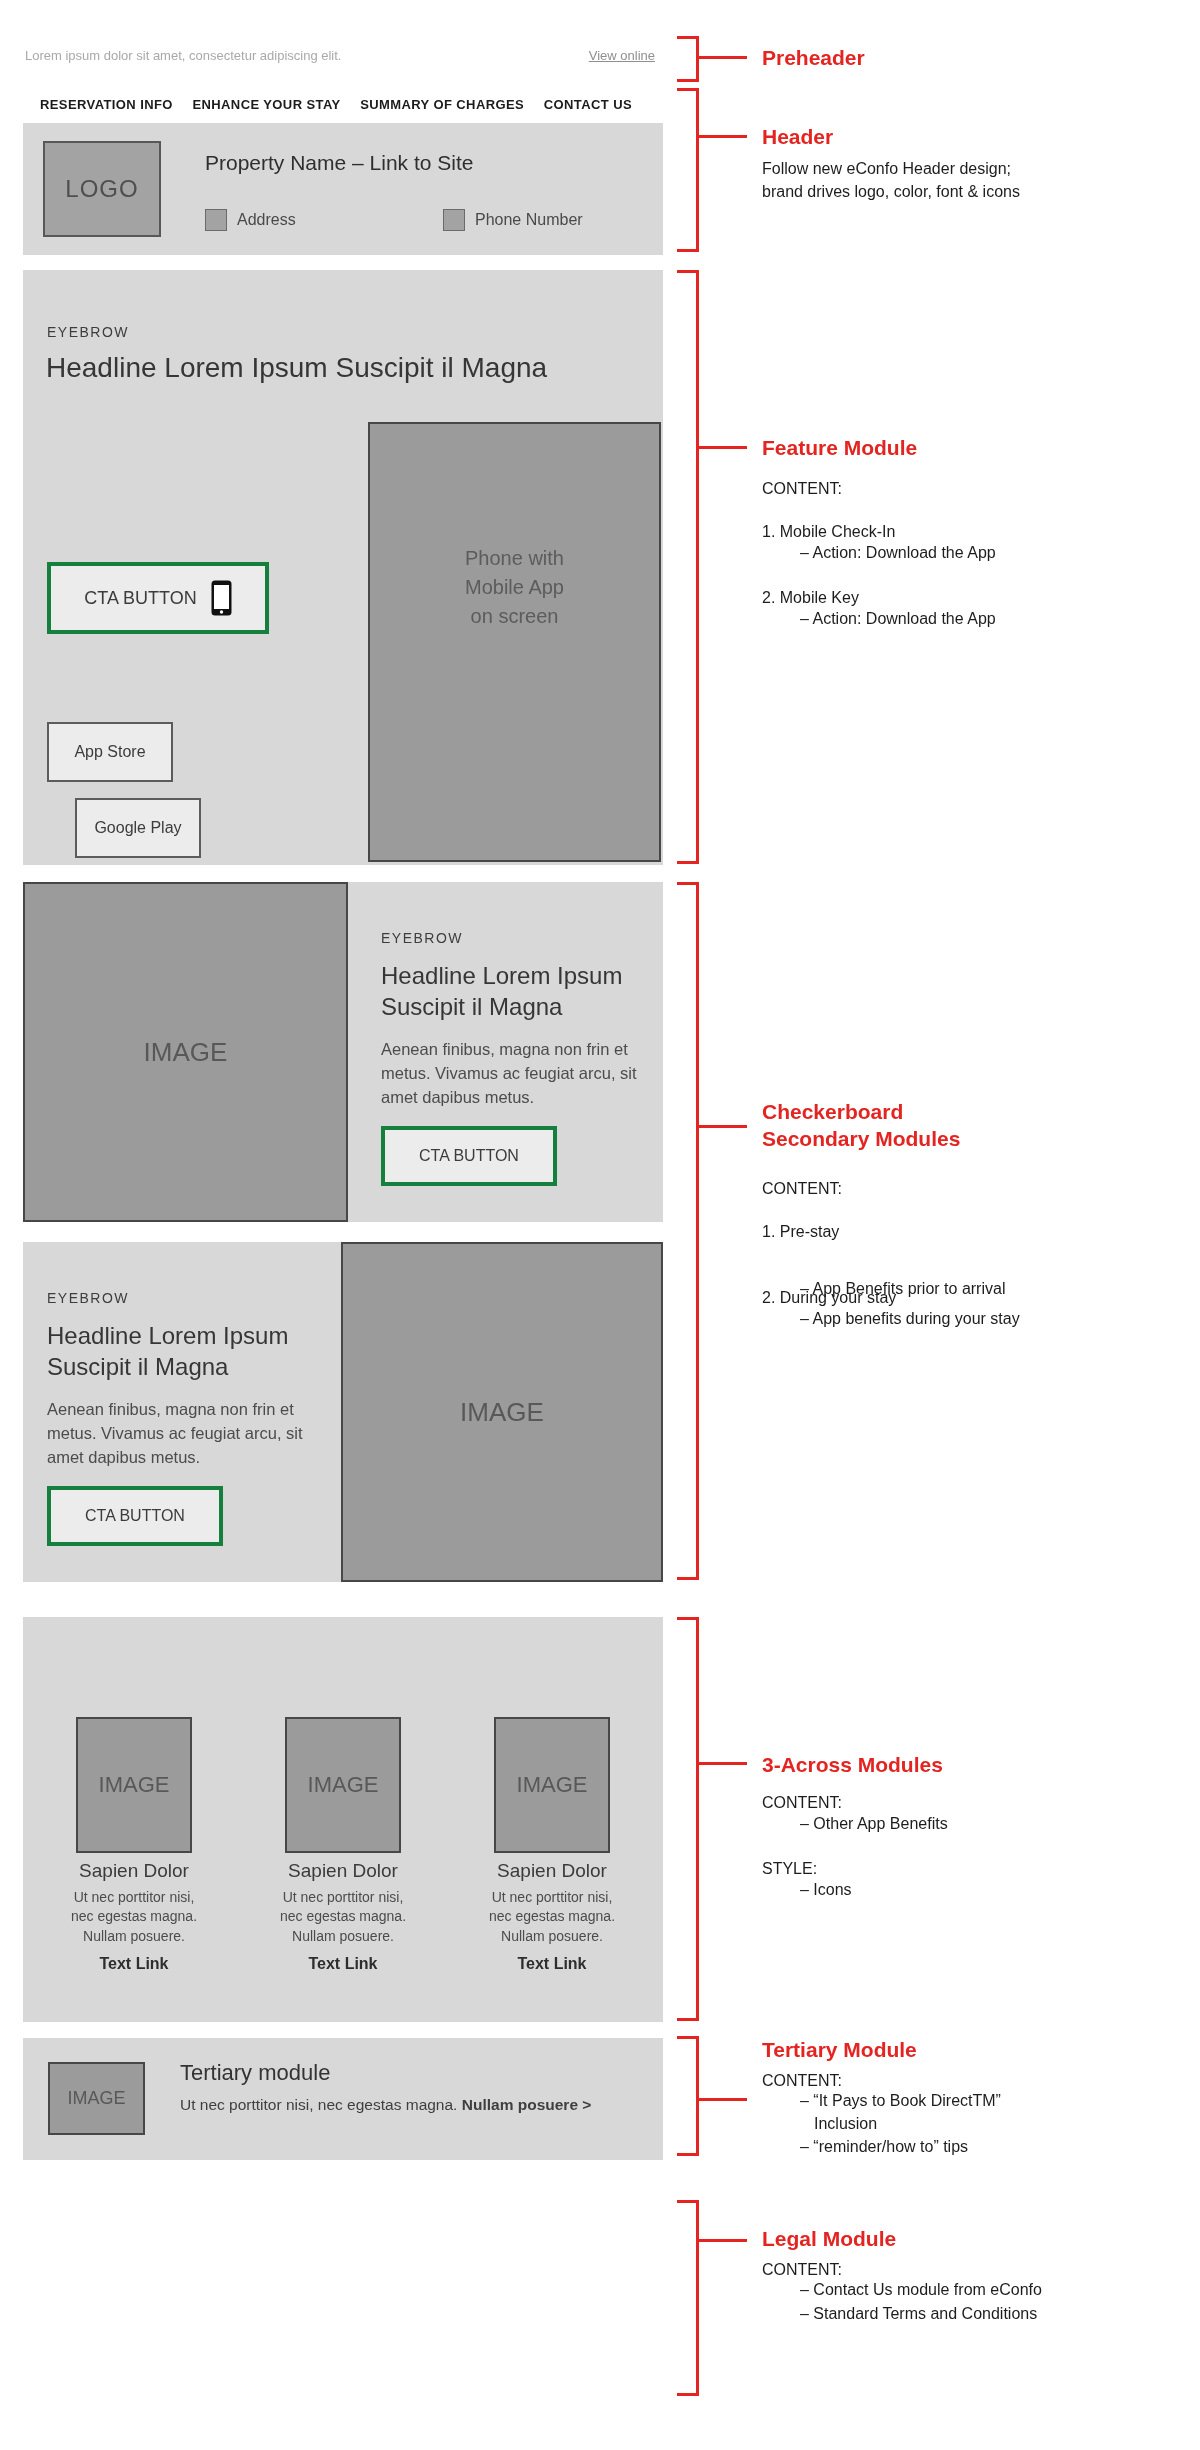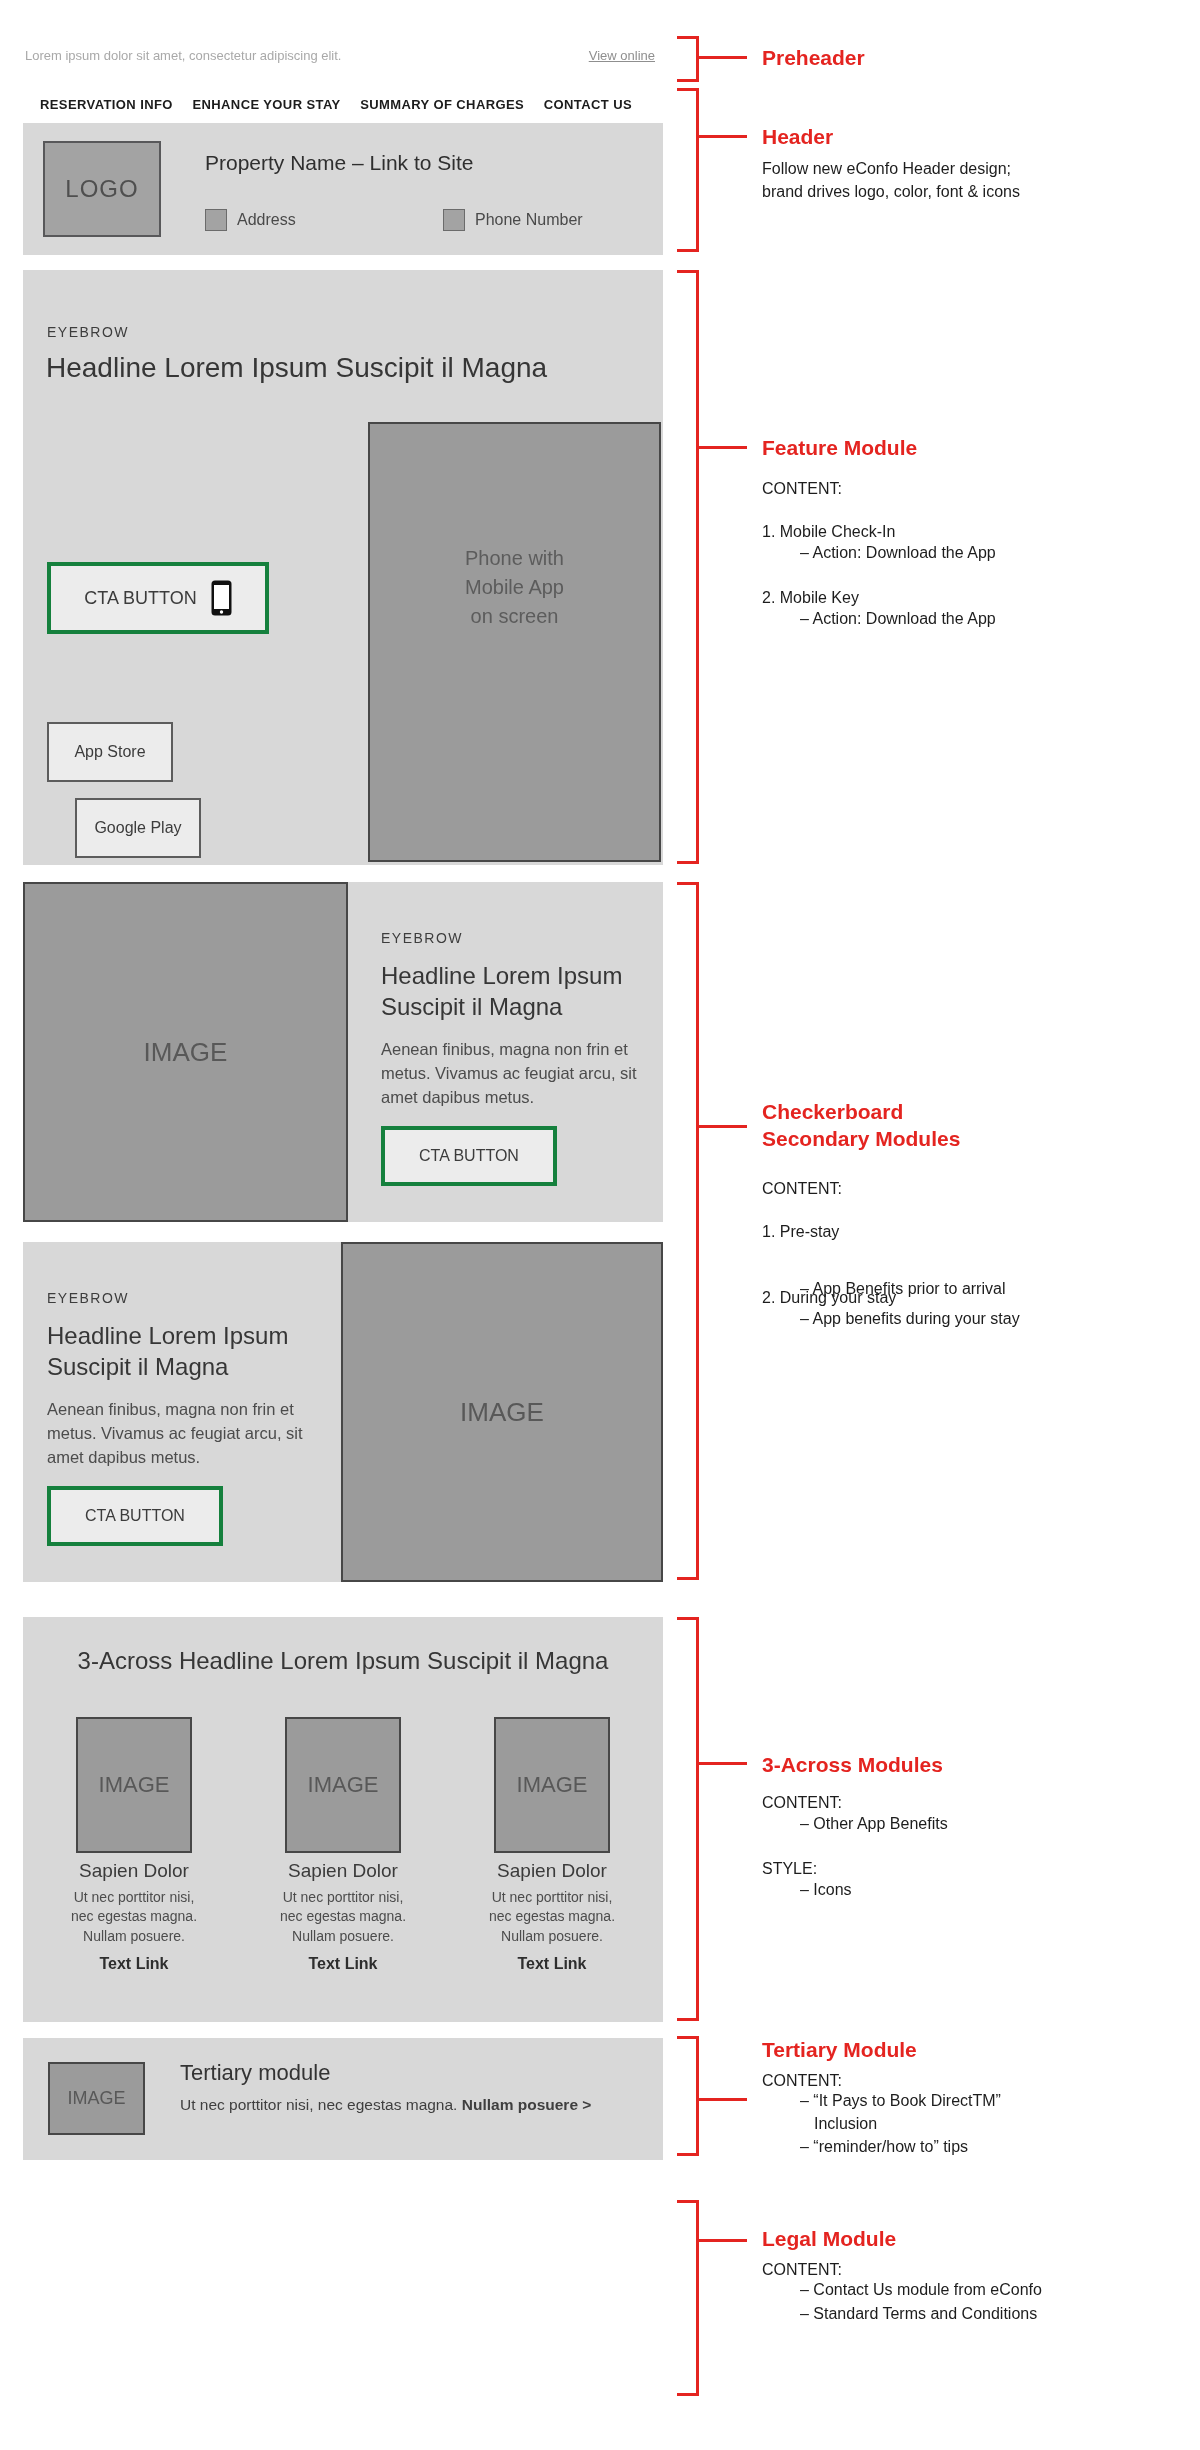--- a/index.html
+++ b/index.html
@@ -140,21 +140,20 @@
   <div class="module checker cb2">
     <div class="eyebrow">EYEBROW</div>
     <div class="checker-headline preline">Headline Lorem Ipsum
 Suscipit il Magna</div>
     <div class="checker-body">Aenean finibus, magna non frin et metus. Vivamus ac feugiat arcu, sit amet dapibus metus.</div>
     <div class="btn checker-cta">CTA BUTTON</div>
     <div class="imgbox">IMAGE</div>
   </div>
 
   <div class="module three-across">
-    <div class="ta-headline">3-Across Headline Lorem Ipsum Suscipit il Magna</div>
     <div class="ta-col" style="left:16px;">
       <div class="imgbox">IMAGE</div>
       <div class="ta-title">Sapien Dolor</div>
       <div class="ta-body preline">Ut nec porttitor nisi,
 nec egestas magna.
 Nullam posuere.</div>
       <div class="ta-link">Text Link</div>
     </div>
     <div class="ta-col" style="left:225px;">
       <div class="imgbox">IMAGE</div>

